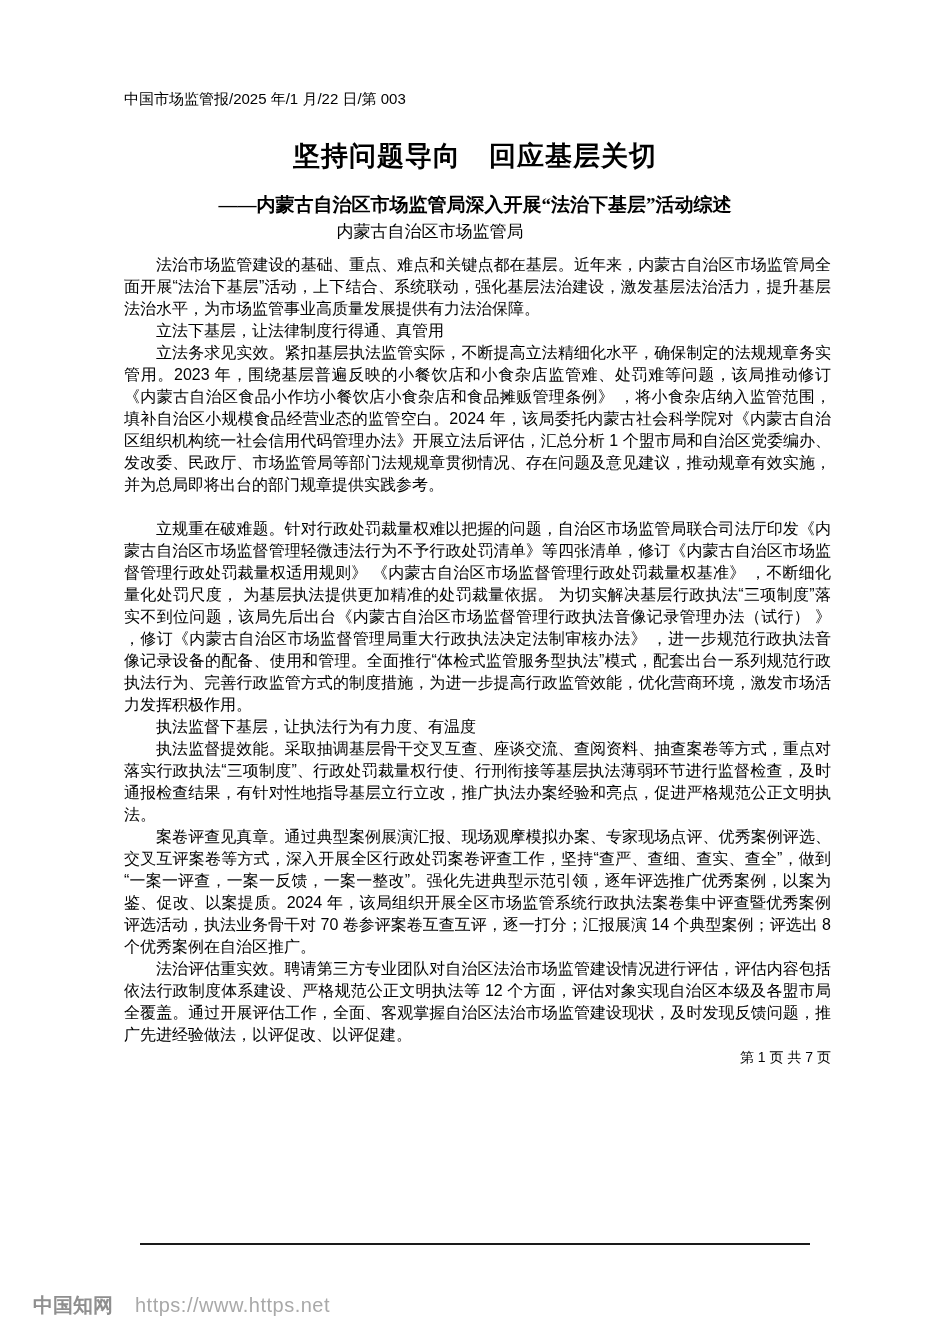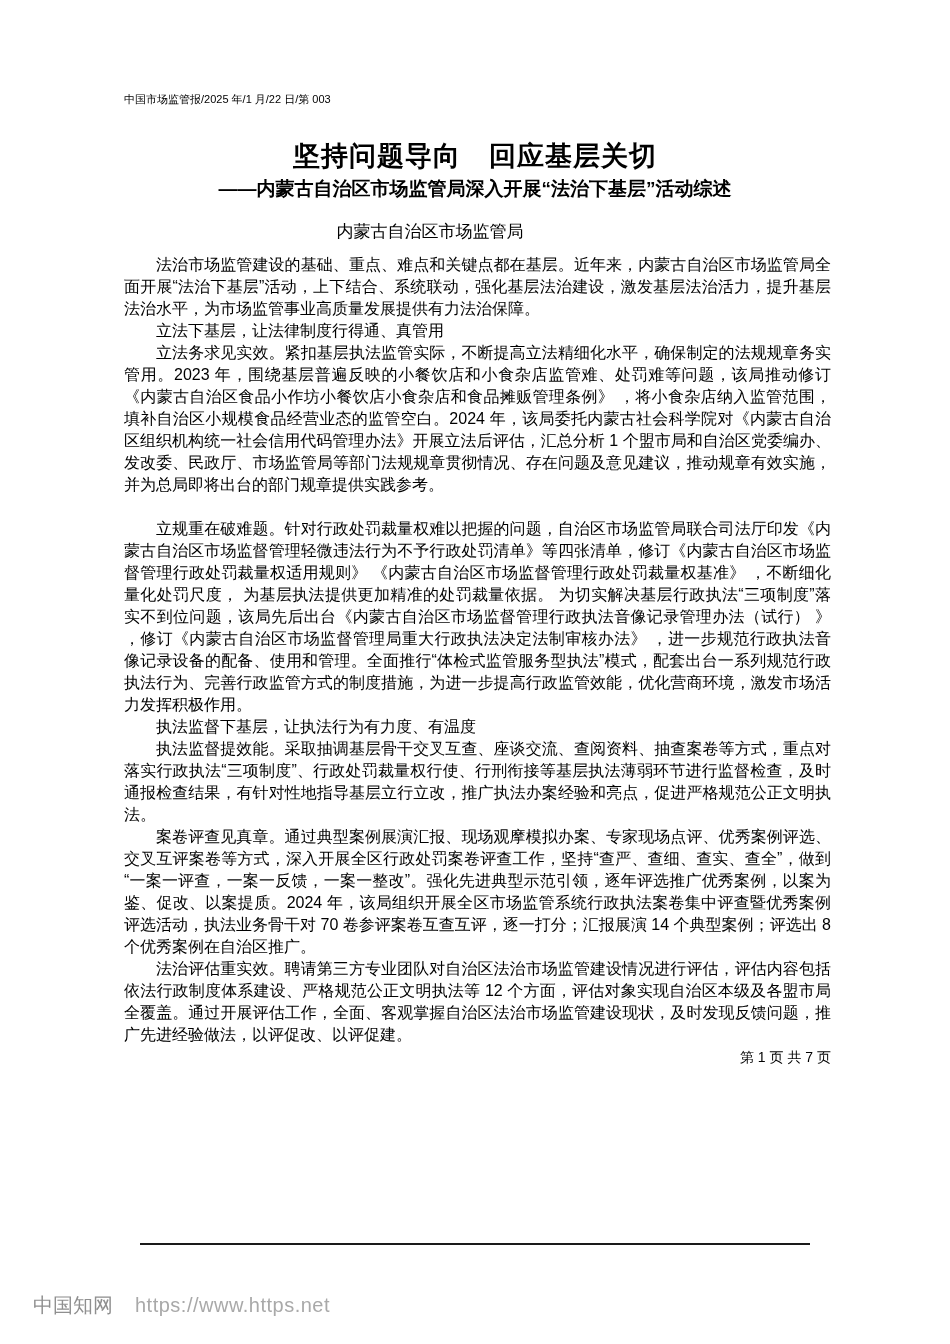--- a/index.html
+++ b/index.html
@@ -14,42 +14,43 @@
     background: #ffffff;
     overflow: hidden;
     font-family: "Liberation Sans", "DejaVu Sans", sans-serif;
     color: #000000;
   }
   .doc-header {
     position: absolute;
     left: 124px;
     top: 88px;
     width: 707px;
-    font-size: 11px;
+    font-size: 15px;
     line-height: 22px;
     color: #000000;
   }
   .headline {
     position: absolute;
     left: 0;
     top: 138px;
     width: 950px;
     text-align: center;
     font-size: 27px;
     font-weight: bold;
     letter-spacing: 1px;
   }
   .subheadline {
     position: absolute;
     left: 0;
-    top: 176px;
+    top: 192px;
     width: 950px;
     text-align: center;
     font-size: 19px;
     font-weight: bold;
+    font-family: Liberation Serif, serif;
   }
   .author-line {
     position: absolute;
     left: 0;
     top: 220px;
     width: 860px;
     text-align: center;
     font-size: 17px;
   }
   .article {
@@ -89,20 +90,21 @@
   .watermark {
     position: absolute;
     left: 33px;
     top: 1292px;
     font-size: 20px;
     white-space: nowrap;
   }
   .watermark .brand {
     color: #8f8f8f;
     margin-right: 22px;
+    font-weight: bold;
   }
   .watermark .url {
     color: #a9a9a9;
     letter-spacing: 0.5px;
   }
 </style>
 </head>
 <body>
 
 <div class="page">

